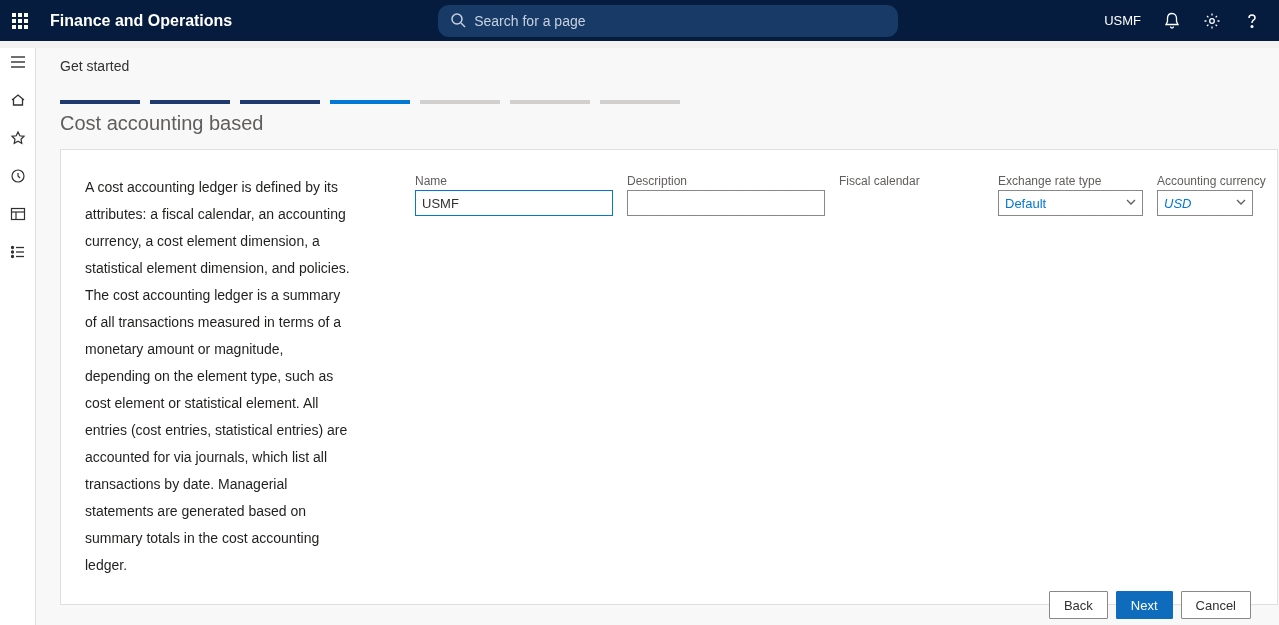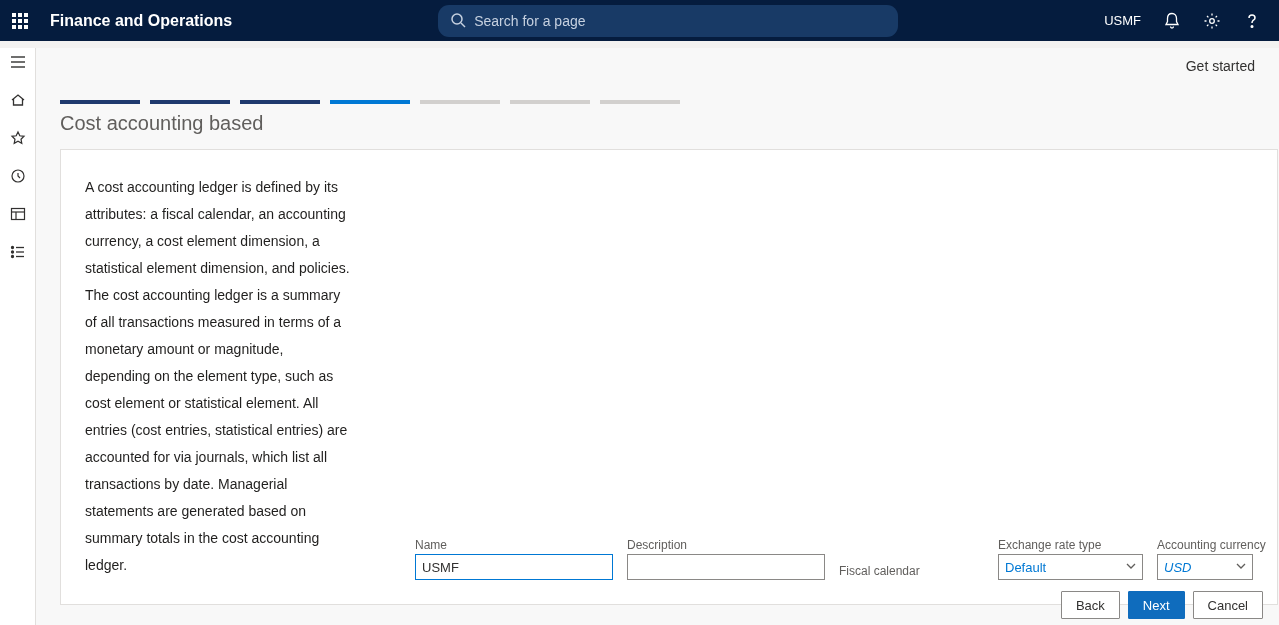--- a/index.html
+++ b/index.html
@@ -14,37 +14,37 @@
   .search-input { background: transparent; border: none; outline: none; color: #fff; width: 100%; padding: 0 12px 0 36px; font-size: 14px; height: 100%; }
   .search-input::placeholder { color: #c6d1e0; }
   .top-right { margin-left: auto; display: flex; align-items: center; gap: 22px; padding-right: 6px; }
   .entity { font-size: 13px; }
   .topicon { width: 18px; height: 18px; display: flex; align-items: center; justify-content: center; cursor: pointer; }
   
   .leftrail { position: absolute; top: 48px; left: 0; width: 36px; height: 577px; background: #fff; border-right: 1px solid #e1dfdd; display: flex; flex-direction: column; align-items: center; padding-top: 4px; gap: 18px; }
   .rail-btn { width: 20px; height: 20px; display: flex; align-items: center; justify-content: center; color: #323130; cursor: pointer; }
   
   .main { position: absolute; left: 36px; top: 48px; right: 0; bottom: 0; background: #f8f8f8; }
-  .breadcrumb { font-size: 14px; color: #323130; padding: 10px 24px 4px; text-align: right; }
+  .breadcrumb { font-size: 14px; color: #323130; padding: 10px 24px 4px; }
   .progress { display: flex; gap: 10px; padding: 22px 24px 0; }
   .seg { width: 80px; height: 4px; background: #d2d0ce; }
   .seg.done { background: #1f3a6e; }
   .seg.active { background: #0078d4; }
   .page-title { font-size: 20px; color: #605e5c; padding: 8px 24px 14px; font-weight: 400; }
   .wizard-card { margin: 0 1px 0 24px; border: 1px solid #e1dfdd; background: #fff; padding: 24px 24px 24px 0; display: flex; height: 456px; gap: 44px; }
   .desc-col { width: 360px; padding: 0 20px 0 24px; font-size: 14px; color: #201f1e; line-height: 27px; }
-  .form-col { flex: 1; display: flex; gap: 14px; align-items: flex-end; }
+  .form-col { flex: 1; display: flex; gap: 14px; align-items: flex-start; }
   .field { display: flex; flex-direction: column; }
   .field-label { font-size: 12px; color: #605e5c; margin-bottom: 2px; }
   .field-input { height: 26px; border: 1px solid #8a8886; padding: 0 6px; font-size: 13px; color: #323130; background: #fff; }
   .focused { border: 1px solid #0078d4 !important; }
   .select-wrap { position: relative; }
   .select-wrap .chev { position: absolute; right: 6px; top: 6px; pointer-events: none; }
   .link-val { color: #0078d4; }
-  .footer { position: absolute; bottom: 0; left: 36px; right: 4px; height: 40px; display: flex; justify-content: flex-end; align-items: center; gap: 8px; padding-right: 12px; }
+  .footer { position: absolute; bottom: 0; left: 36px; right: 16px; height: 40px; display: flex; justify-content: flex-end; align-items: center; gap: 8px; padding-right: 12px; }
   .btn { height: 28px; padding: 0 14px; border: 1px solid #8a8886; background: #fff; font-size: 13px; cursor: pointer; border-radius: 1px; color: #323130; }
   .btn.primary { background: #0f6cbd; color: #fff; border-color: #0f6cbd; }
 </style>
 </head>
 <body>
 
 <div class="topbar">
   <div class="waffle">
     <span></span>
       <span></span>

